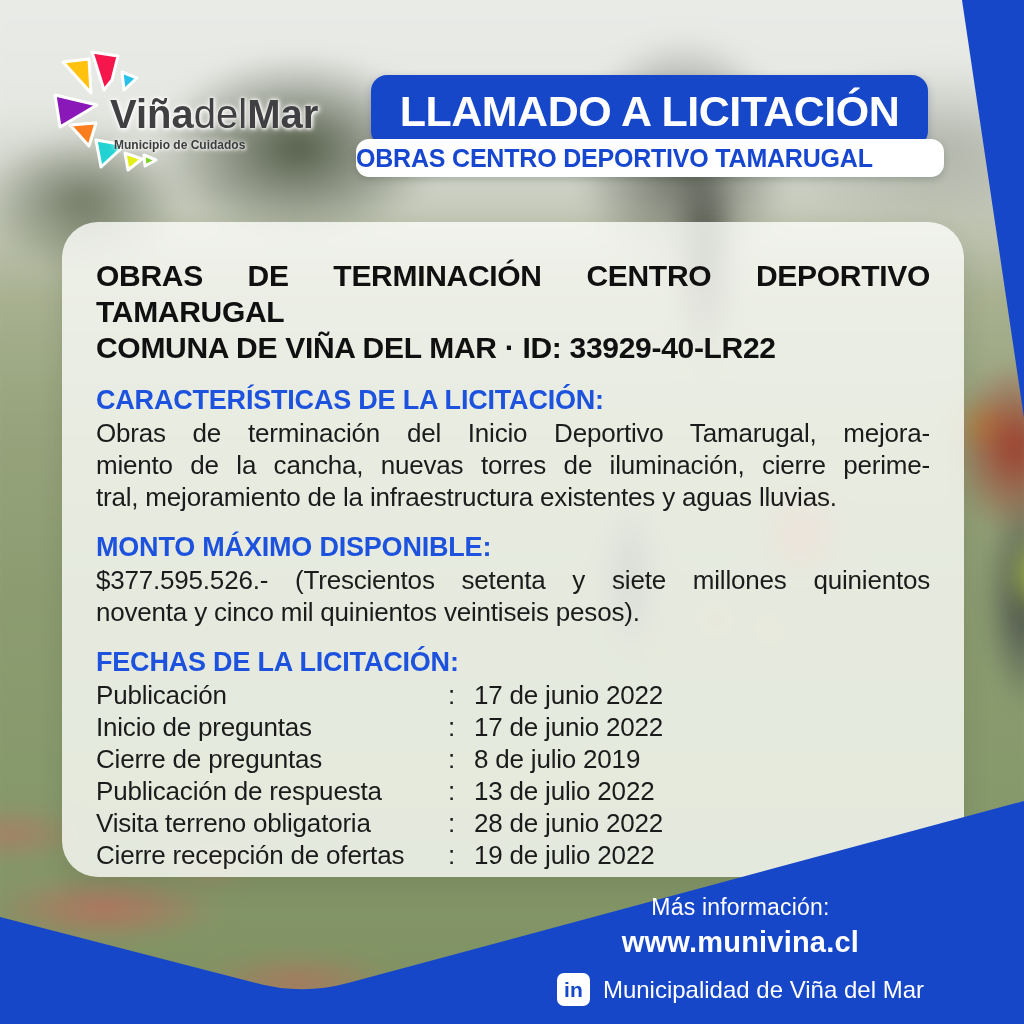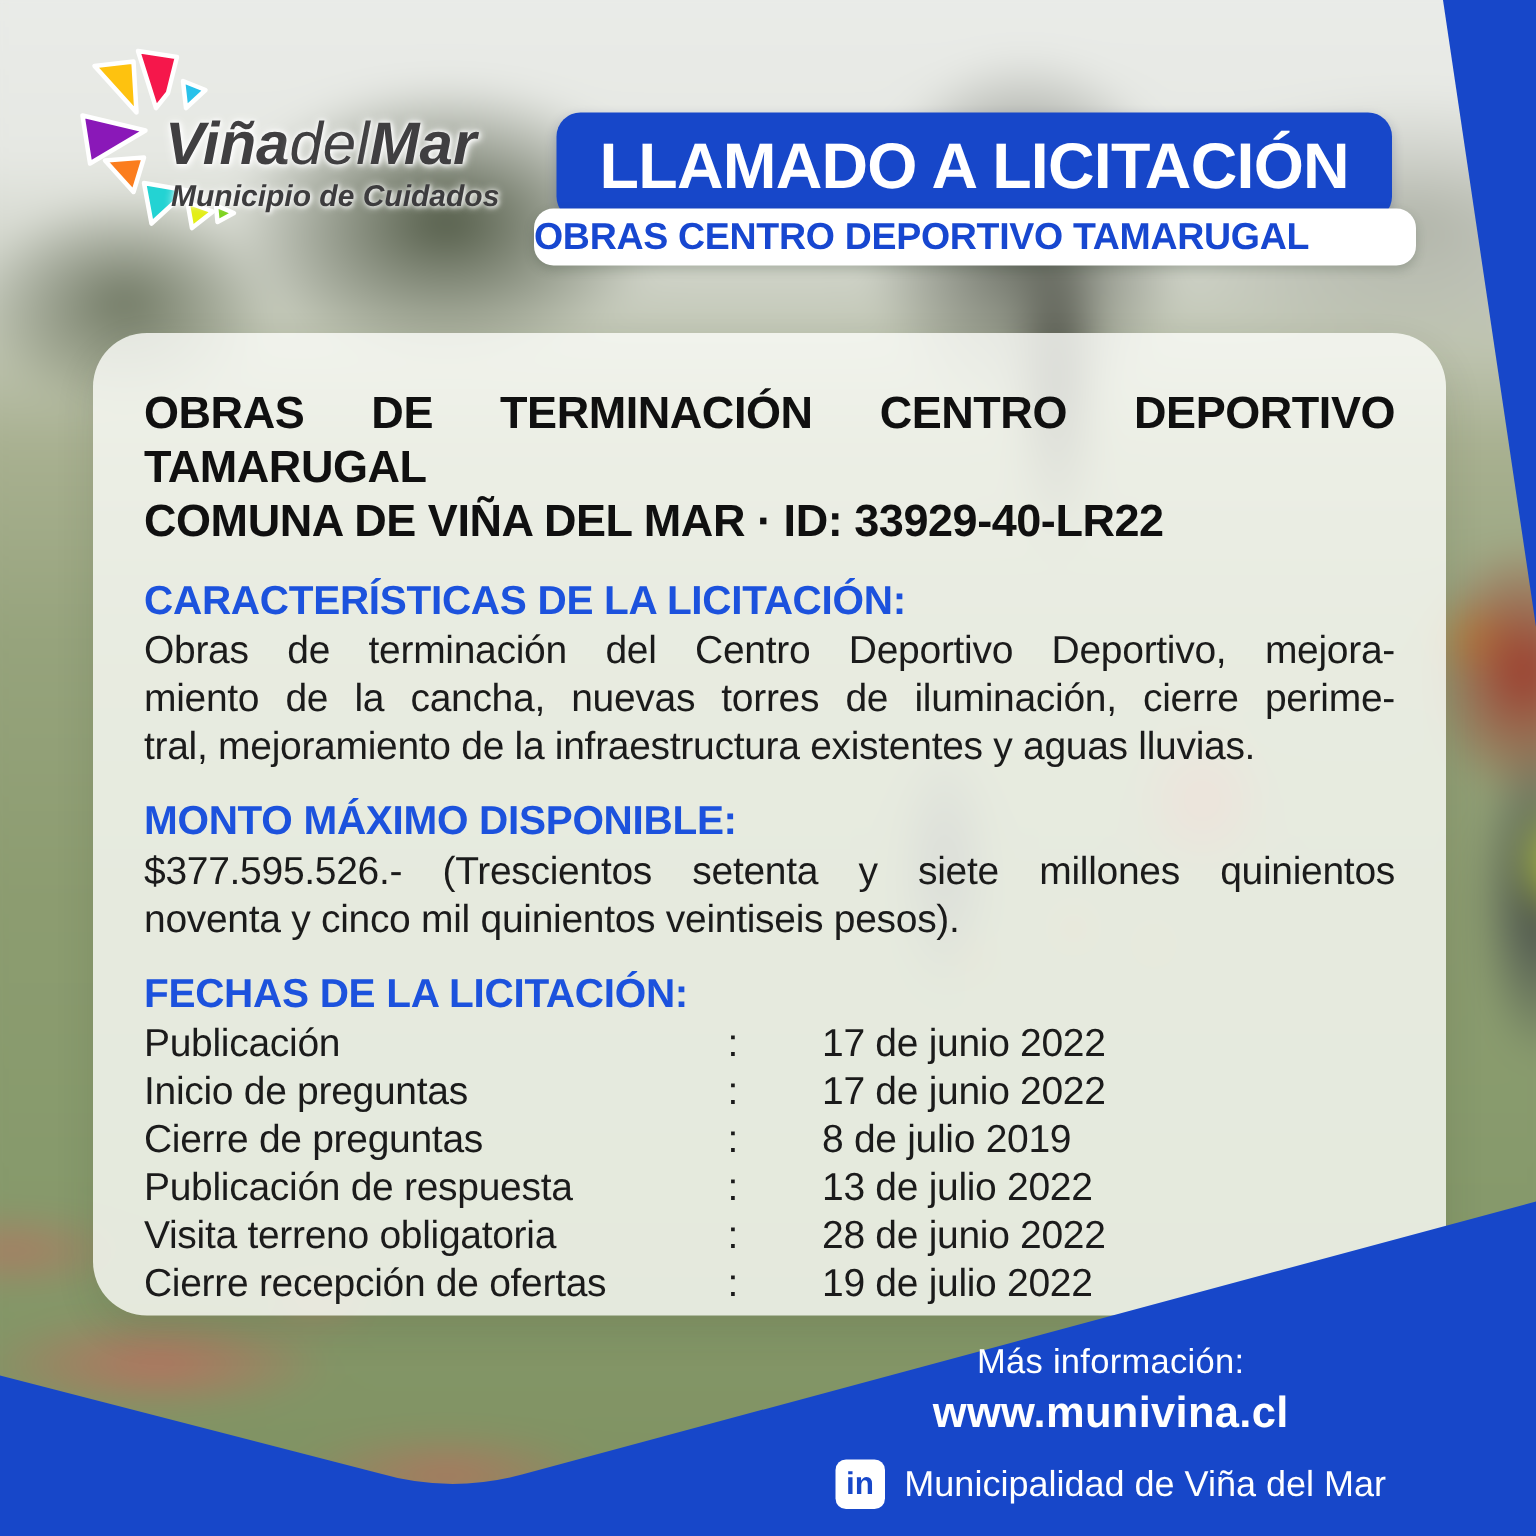--- a/index.html
+++ b/index.html
@@ -38,34 +38,34 @@
   .card{
     position:absolute;left:62px;top:222px;width:902px;height:655px;z-index:1;
     background:rgba(253,254,250,.80);border-radius:36px;
     box-shadow:0 10px 26px rgba(40,50,30,.12);
     box-sizing:border-box;padding:36px 34px 0 34px;color:#181818;
   }
   .c-title{font-size:30px;line-height:36px;font-weight:800;letter-spacing:-.3px;color:#101010;}
   .jl{text-align:justify;text-align-last:justify;}
   .sec-h{margin-top:18px;font-size:27px;line-height:33px;font-weight:800;letter-spacing:-.2px;color:#1c52dd;}
   .body-l{font-size:26px;line-height:32px;font-weight:500;color:#1b1b1b;letter-spacing:-.2px;}
-  .drow{display:grid;grid-template-columns:352px 26px auto;font-size:26px;line-height:32px;font-weight:500;color:#1b1b1b;letter-spacing:-.2px;gap:37px;}
+  .drow{display:grid;grid-template-columns:352px 26px auto;font-size:26px;line-height:32px;font-weight:500;color:#1b1b1b;letter-spacing:-.2px;}
   .drow .sep{text-align:left;}
   
   .ribbons{position:absolute;left:0;top:0;z-index:2;pointer-events:none;}
   
-  .logo{position:absolute;left:52px;top:30px;width:330px;height:140px;z-index:3;font-style:italic;}
+  .logo{position:absolute;left:52px;top:48px;width:330px;height:140px;z-index:3;}
   .pinwheel{position:absolute;left:0;top:0;}
   .brand{
     position:absolute;left:58px;top:44px;font-size:40px;color:#403f41;white-space:nowrap;
     text-shadow:0 0 7px rgba(255,255,255,.95),0 0 3px rgba(255,255,255,.95),1px 1px 4px rgba(255,255,255,.9);
   }
   .brand .w1{font-weight:700;} .brand .w2{font-weight:400;} .brand .w3{font-weight:800;}
   .tagline{
-    position:absolute;left:62px;top:90px;font-size:20px;font-weight:700;color:#3d3c3e;white-space:nowrap;
+    position:absolute;left:62px;top:90px;font-size:12px;font-weight:700;color:#3d3c3e;white-space:nowrap;
     text-shadow:0 0 6px rgba(255,255,255,.95),1px 1px 3px rgba(255,255,255,.9);
   }
   .banner-main{
     position:absolute;left:371px;top:75px;width:557px;height:72px;z-index:3;
     background:#1747c9;border-radius:16px;display:flex;align-items:center;justify-content:center;
     box-shadow:0 3px 8px rgba(20,40,110,.25);
   }
   .banner-main span{color:#ffffff;font-size:43px;font-weight:800;letter-spacing:-.5px;white-space:nowrap;}
   .banner-sub{
     position:absolute;left:356px;top:139px;width:588px;height:38px;z-index:3;
@@ -93,21 +93,21 @@
   <div class="photo"></div>
 
   <div class="card">
     <div class="c-title">
       <div class="jl">OBRAS DE TERMINACIÓN CENTRO DEPORTIVO TAMARUGAL</div>
       <div>COMUNA DE VIÑA DEL MAR · ID: 33929-40-LR22</div>
     </div>
 
     <div class="sec-h">CARACTERÍSTICAS DE LA LICITACIÓN:</div>
     <div class="body-l">
-      <div class="jl">Obras de terminación del Centro Deportivo Deportivo, mejora-</div>
+      <div class="jl">Obras de terminación del Inicio Deportivo Tamarugal, mejora-</div>
       <div class="jl">miento de la cancha, nuevas torres de iluminación, cierre perime-</div>
       <div>tral, mejoramiento de la infraestructura existentes y aguas lluvias.</div>
     </div>
 
     <div class="sec-h">MONTO MÁXIMO DISPONIBLE:</div>
     <div class="body-l">
       <div class="jl">$377.595.526.- (Trescientos setenta y siete millones quinientos</div>
       <div>noventa y cinco mil quinientos veintiseis pesos).</div>
     </div>
 

